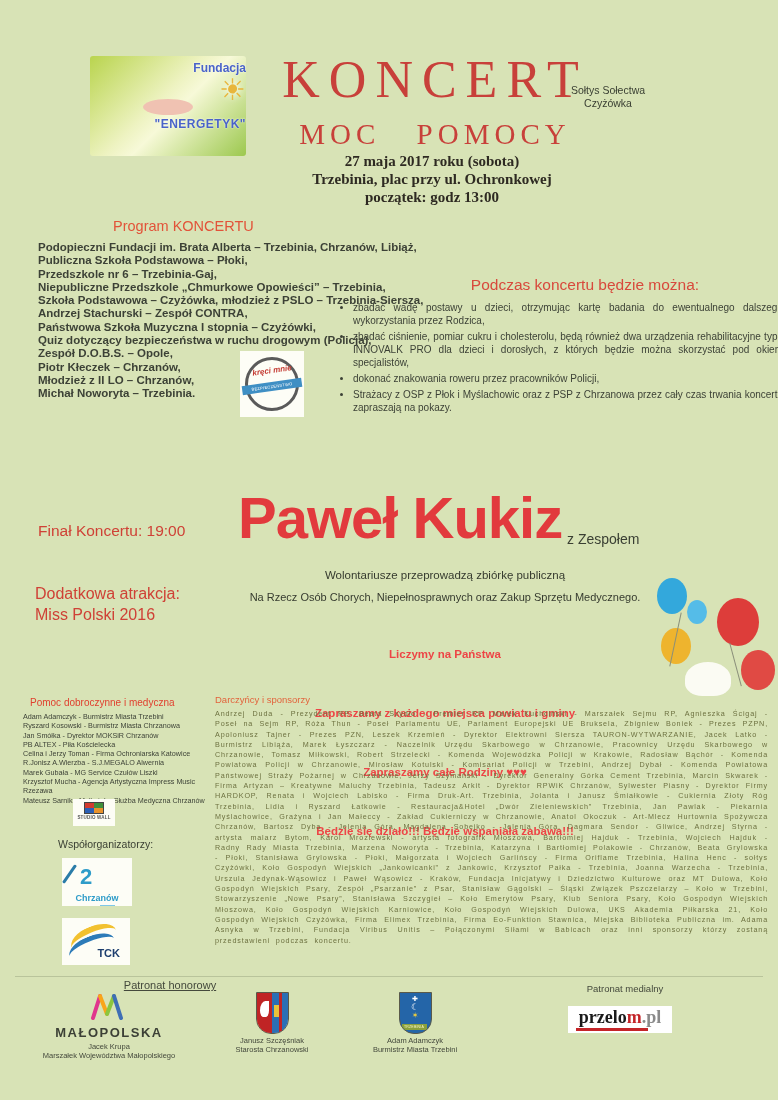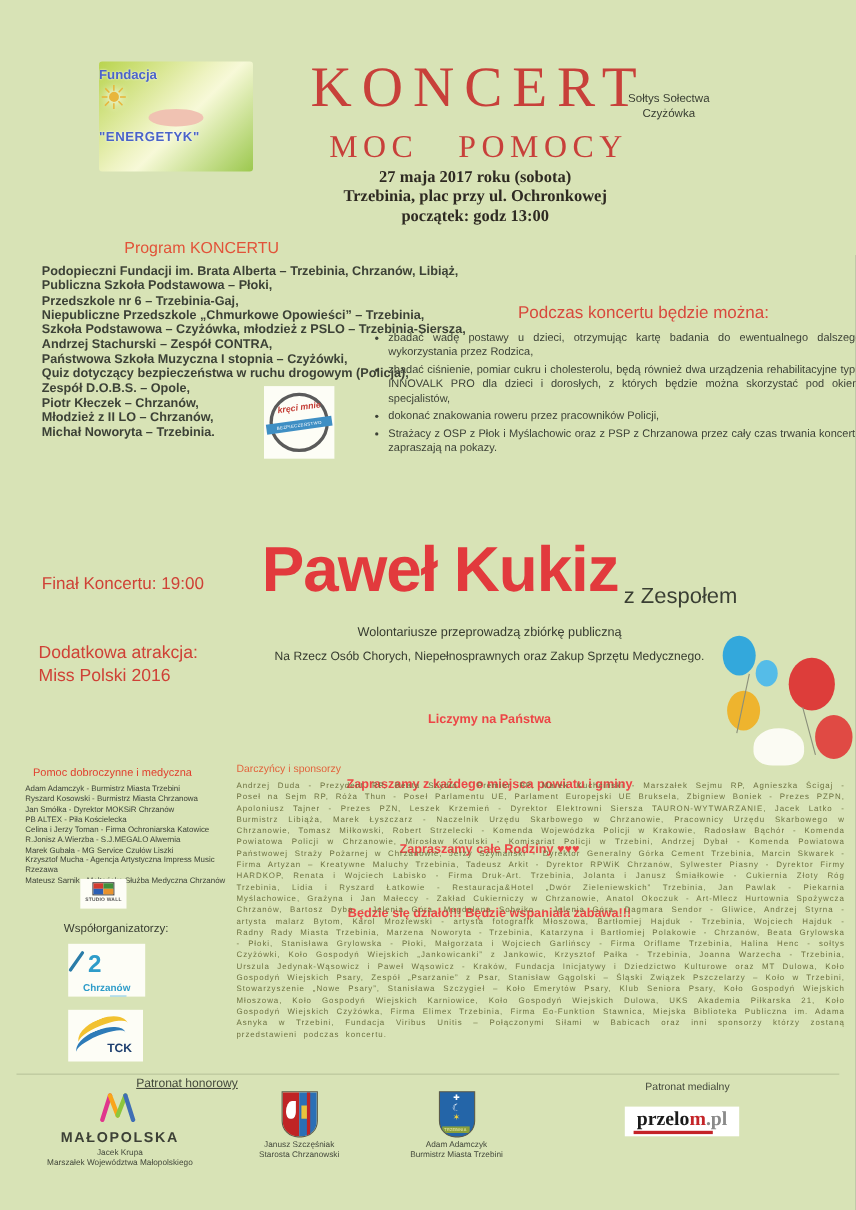--- a/index.html
+++ b/index.html
@@ -1,22 +1,22 @@
 <!DOCTYPE html>
 <html><head>
 <meta charset="utf-8">
 <style>
   html,body{margin:0;padding:0;}
   body{font-family:"Liberation Sans",sans-serif;background:#888;}
   #poster{position:relative;width:778px;height:1100px;margin:0 auto;background:#d8e3b6;overflow:hidden;}
   .abs{position:absolute;}
   
-  .logo-energetyk{left:90px;top:56px;width:140px;height:100px;
+  .logo-energetyk{left:90px;top:56px;width:156px;height:100px;
     background:linear-gradient(135deg,#b9d44e 0%,#eef3c2 45%,#f7f9d8 55%,#9cc84e 100%);
-    border-radius:3px;text-align:left;overflow:hidden;}
+    border-radius:3px;text-align:right;overflow:hidden;}
   .le-top{margin-top:5px;font-size:12px;font-weight:bold;color:#4a63c8;text-shadow:0 0 2px #fff;}
   .le-sun{font-size:30px;color:#e8b63c;line-height:30px;text-shadow:0 0 6px #fff;}
   .le-hand{width:50px;height:16px;background:#f0c2b2;border-radius:50%;margin:-6px auto 0;}
   .le-bottom{margin-top:2px;font-size:12px;font-weight:bold;color:#4a63c8;text-shadow:0 0 2px #fff;letter-spacing:.5px;}
   .title{left:235px;top:50px;width:400px;text-align:center;font-family:"Liberation Serif",serif;
     font-size:52px;letter-spacing:9px;color:#c8403a;font-weight:400;}
   .subtitle{left:235px;top:118px;width:400px;text-align:center;font-family:"Liberation Serif",serif;
     font-size:29px;letter-spacing:5px;word-spacing:24px;color:#c8403a;}
   .soltys{left:558px;top:84px;width:100px;text-align:center;font-size:10.5px;color:#3a3f33;line-height:13px;}
   .date-block{left:232px;top:152px;width:400px;text-align:center;font-family:"Liberation Serif",serif;
@@ -32,21 +32,21 @@
   .stamp-ribbon{position:absolute;top:22px;left:-6px;width:60px;height:9px;background:#3f8fc4;transform:rotate(-8deg);
     color:#fff;font-size:4px;text-align:center;line-height:9px;letter-spacing:.3px;}
   
   .during-heading{left:430px;top:276px;width:310px;text-align:center;font-size:15.5px;color:#d8493c;}
   .bullets{left:335px;top:301px;width:430px;margin:0;padding-left:18px;font-size:10px;color:#3c4136;text-align:justify;line-height:13px;}
   .bullets li{margin-bottom:3px;}
   
   .auction{left:150px;top:434px;width:560px;text-align:center;color:#d8493c;font-size:11.5px;line-height:17px;}
   .final-label{left:38px;top:522px;font-size:15.5px;color:#cf4136;}
   .star-name{left:238px;top:484px;font-size:58px;font-weight:bold;color:#e23a3d;letter-spacing:-1px;}
-  .star-suffix{left:567px;top:531px;font-size:20px;color:#3a3f33;text-align:center;}
+  .star-suffix{left:567px;top:531px;font-size:14px;color:#3a3f33;text-align:center;}
   .extra{left:35px;top:583px;font-size:16px;color:#cf4136;line-height:21px;}
   
   .center-block{left:215px;top:569px;width:460px;text-align:center;}
   .c-dark{font-size:11.5px;color:#363b2f;margin-bottom:10px;}
   .c-dark3{font-size:11px;color:#363b2f;margin-bottom:2px;}
   .c-red{font-size:11.5px;font-weight:600;color:#ed4546;line-height:15px;margin-top:44px;}
   
   .balloons{left:645px;top:572px;width:133px;height:150px;}
   .balloon{position:absolute;border-radius:50%;}
   .string{position:absolute;width:1px;background:#8a8f7a;}

